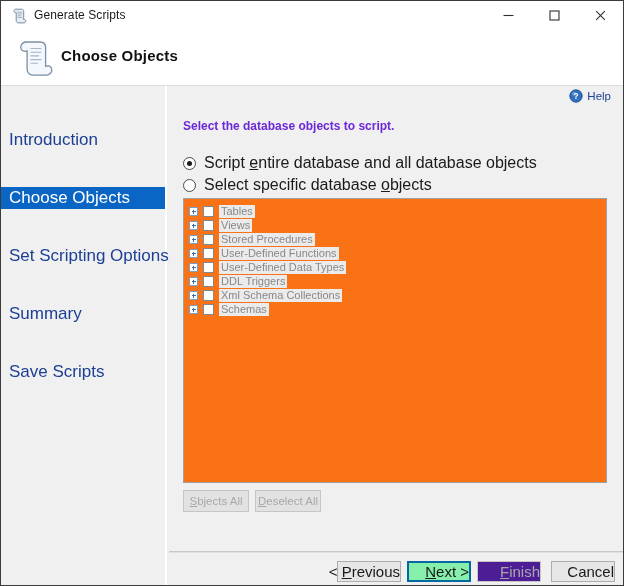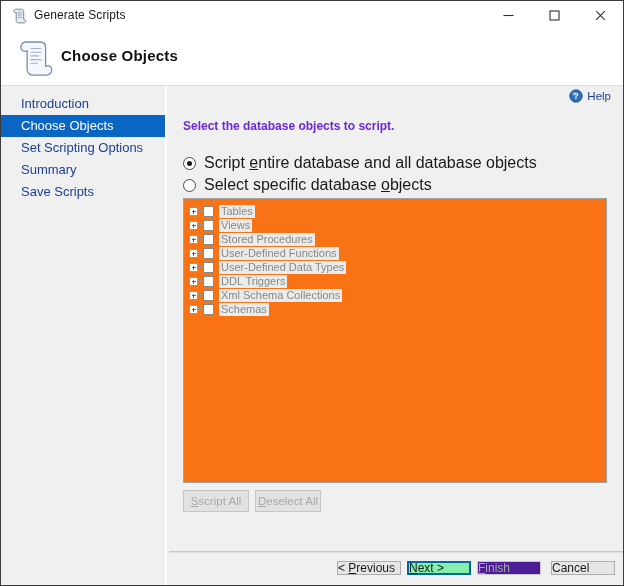--- a/index.html
+++ b/index.html
@@ -87,25 +87,26 @@
     width: 166px;
     height: 499px;
     background: #f0f0f0;
     border-right: 2px solid #ffffff;
     box-sizing: border-box;
   }
   .side-item {
     position: relative;
     height: 22px;
     line-height: 22px;
-    padding-left: 20px;
-    font-size: 13px;
+    padding-left: 8px;
+    font-size: 17px;
     color: #1c3f94;
     white-space: nowrap;
     box-sizing: border-box;
+    margin-top: 36px;
   }
   .side-item.active {
     background: #0a65c4;
     color: #ffffff;
   }
   .side-sp { height: 7px; }
 
   
   #content {
     position: absolute;
@@ -263,29 +264,29 @@
     position: absolute;
     left: 168px; top: 550px;
     width: 454px;
     height: 1px;
     background: #c8c8c8;
   }
   .fbtn {
     position: absolute;
     top: 8px;
     width: 64px;
-    height: 14px;
+    height: 21px;
     box-sizing: border-box;
     border: 1px solid #adadad;
     background: #e6e6e6;
-    font-size: 12px;
+    font-size: 15px;
     color: #1a1a1a;
     display: flex;
     align-items: center;
-    justify-content: flex-start;
+    justify-content: flex-end;
     white-space: nowrap;
   }
   .fbtn.focused {
     border: 2px solid #0369a1;
     background: #86efac;
   }
   .fbtn.disabled {
     color: #a8a8a8;
     background: #4c1d95;
     border-color: #c6c6c6;
@@ -427,21 +428,21 @@
       </div>
       <div class="tree-row">
         <span class="tree-expander"></span>
         <span class="tree-dash"></span>
         <span class="tree-check"></span>
         <span class="tree-label">Schemas</span>
       </div>
     </div>
 
     <div class="sbtn" id="sel-all">
-      <span><span class="acc">S</span><span>script All</span></span>
+      <span><span class="acc">S</span><span>bjects All</span></span>
     </div>
     <div class="sbtn" id="desel-all">
       <span><span class="acc">D</span><span>eselect All</span></span>
     </div>
   </div>
 
   <div id="footer-sep"></div>
   <div id="footer">
     <div class="fbtn" id="btn-previous">
       <span><span>&lt; </span><span class="acc">P</span><span>revious</span></span>

